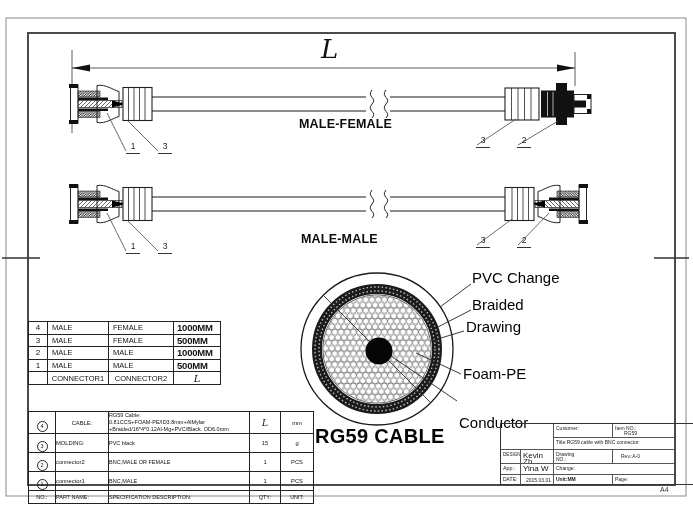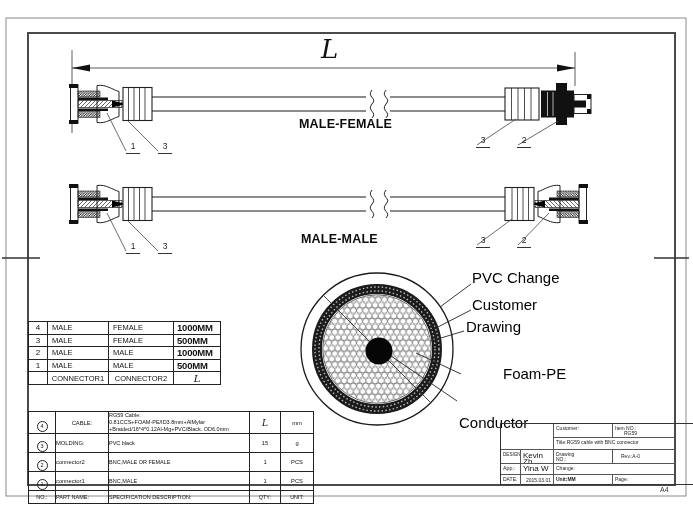--- a/index.html
+++ b/index.html
@@ -229,24 +229,25 @@
     <tr>
       <td class="n"></td>
       <td class="c" style="text-align:center;padding-left:0;">CONNECTOR1</td>
       <td class="c2" style="text-align:center;padding-left:0;">CONNECTOR2</td>
       <td class="l lh">L</td>
     </tr>
   </tbody>
     </table>
 
   <div class="xl" style="left:472px;top:269px;">PVC Change</div>
-  <div class="xl" style="left:472px;top:296px;">Customer</div>
+  <div class="xl" style="left:472px;top:296px;">Braided</div>
   <div class="xl" style="left:466px;top:318px;">Drawing</div>
-  <div class="xl" style="left:463px;top:365px;margin-left:40px;">Foam-PE</div>
+  <div class="xl" style="left:463px;top:365px;">Foam-PE</div>
   <div class="xl" style="left:459px;top:414px;">Conductor</div>
+  <div class="xcap">RG59 CABLE</div>
 
   <table class="parts">
     <tbody>
         <tr class="big">
       <td class="pn"><span class="cn">4</span></td>
       <td class="pname cbl">CABLE:</td>
       <td class="pspec">
         <div>RG59 Cable:</div>
         <div>0.81CCS+FOAM-PE/ID3.8mm+AlMylar</div>
         <div>+Braided/16*4*0.12Al-Mg+PVC/Black. OD6.0mm</div>

